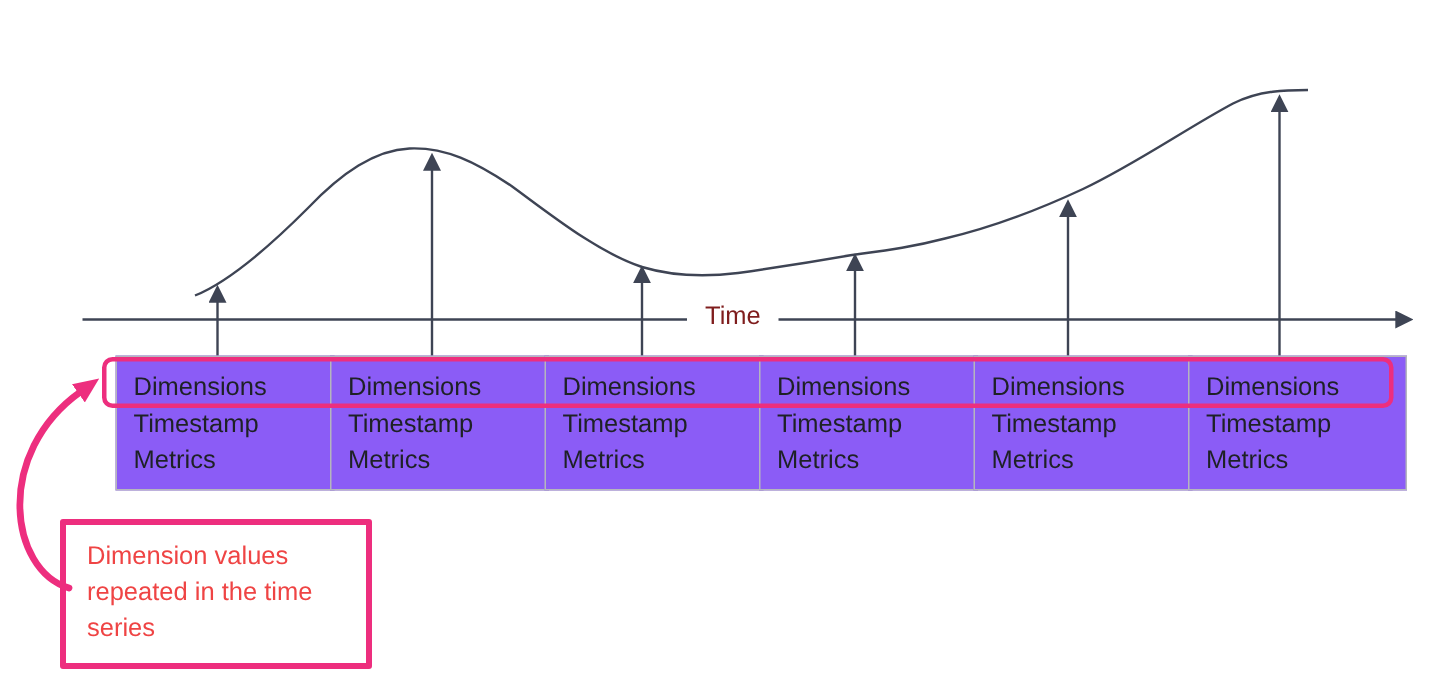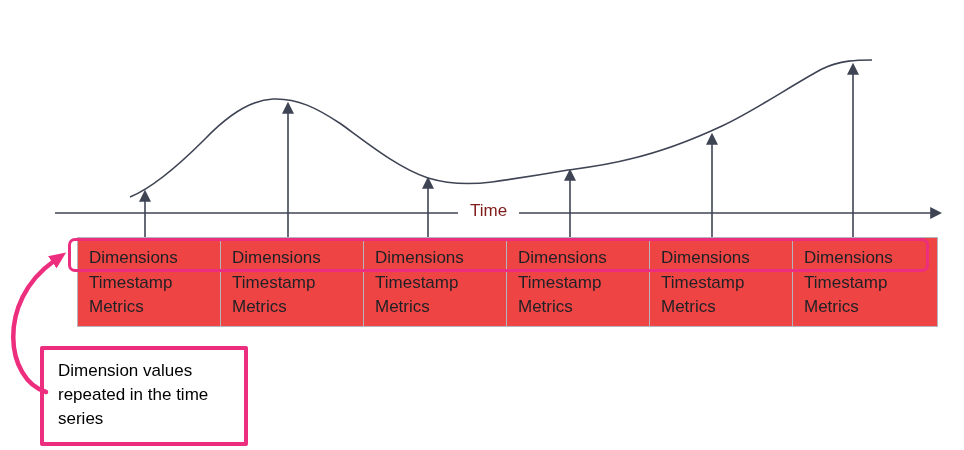--- a/index.html
+++ b/index.html
@@ -29,21 +29,21 @@
     font-size: 17px;
     line-height: 24px;
     color: #7f1d1d;
     z-index: 3;
   }
   .record-box {
     position: absolute;
     top: 237px;
     width: 146px;
     height: 90px;
-    background: #ef4444;
+    background: #8b5cf6;
     border: 1.5px solid #b5b6bd;
     box-sizing: border-box;
     z-index: 2;
     padding: 8px 0 0 11px;
     font-size: 17px;
     line-height: 24.5px;
     color: #1e2125;
   }
   .record-box div { white-space: nowrap; }
   .box-1 { left: 77px; }
@@ -71,21 +71,21 @@
     top: 346px;
     width: 208px;
     min-height: 91px;
     box-sizing: border-box;
     border: 4px solid #ED2E7E;
     border-radius: 2px;
     background: #ffffff;
     padding: 9px 10px 11px 14px;
     font-size: 17px;
     line-height: 24px;
-    color: #000000;
+    color: #ef4444;
     z-index: 5;
   }
   .arrow-svg {
     position: absolute;
     left: 0; top: 0;
     width: 964px; height: 450px;
     z-index: 6;
     pointer-events: none;
   }
 </style>

